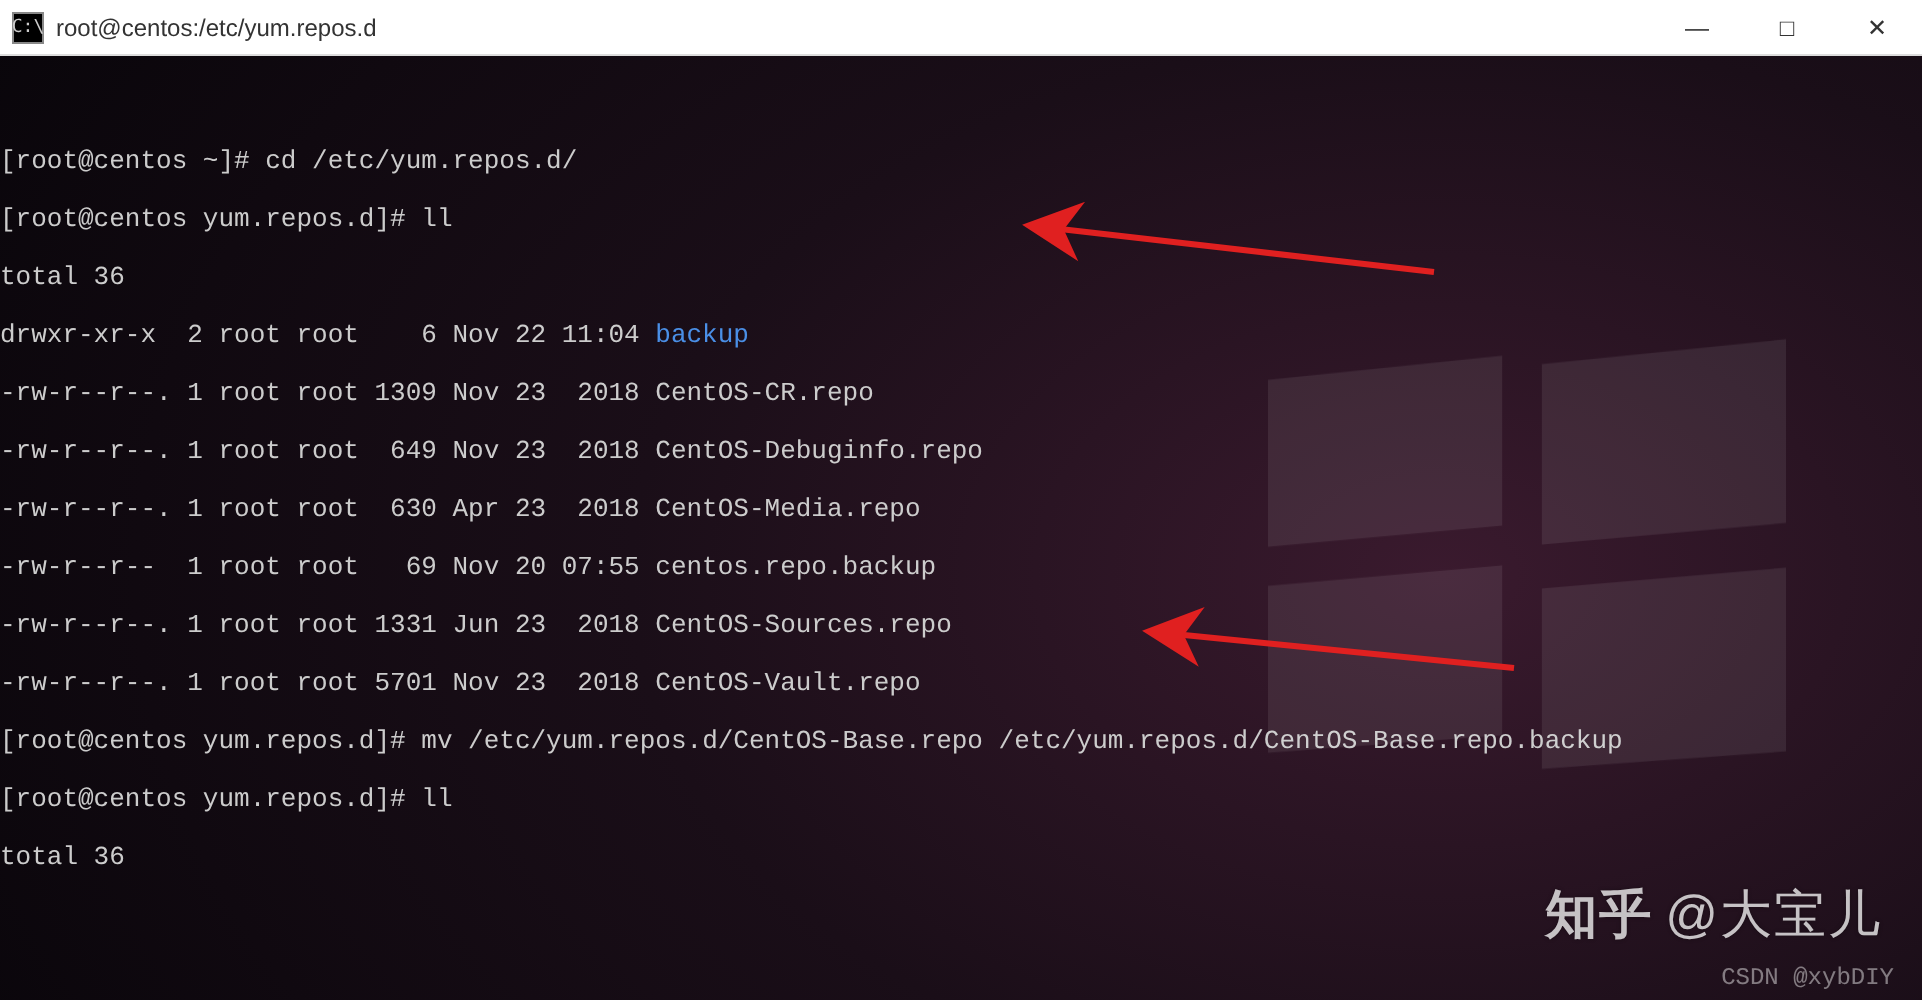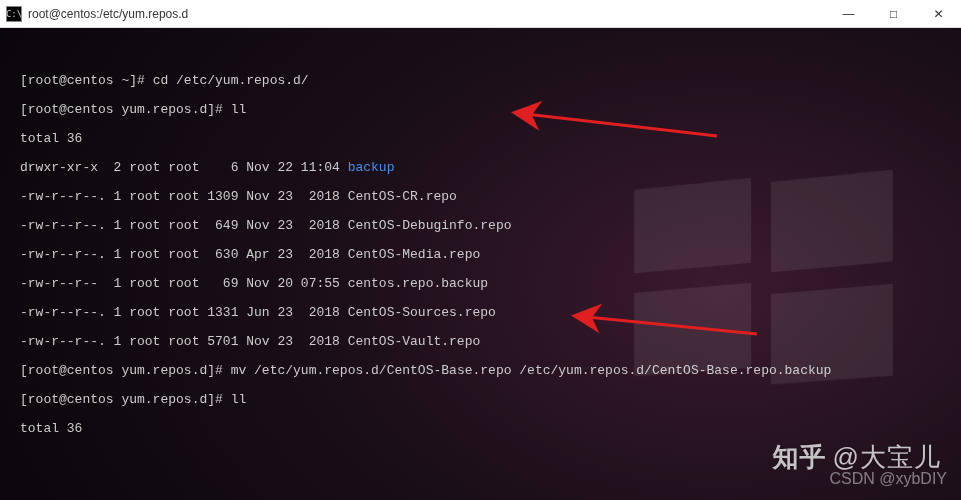--- a/index.html
+++ b/index.html
@@ -41,21 +41,21 @@
     font-size: 12px; color: #333;
   }
 
   .terminal {
     flex: 1;
     background: radial-gradient(ellipse 900px 600px at 75% 55%, #3a1a2e 0%, #1a0e18 45%, #060408 100%);
     color: #ccc;
     font-family: "Consolas","Courier New",monospace;
     font-size: 13px;
     line-height: 14.5px;
-    padding: 2px 20px;
+    padding: 2px 0;
     white-space: pre;
     position: relative;
     overflow: hidden;
   }
   .line { display: block; }
   .prompt-br { color: #ccc; }
   .dir { color: #4a8fe6; text-align: center; }
   .hl {
     color: #fff;
     border: 2px solid #e02020;
@@ -92,23 +92,23 @@
   .zhihu {
     position: absolute; right: 20px; bottom: 20px;
     color: rgba(255,255,255,0.75);
     font-size: 26px; letter-spacing: 1px;
     font-family: "Microsoft YaHei","PingFang SC",sans-serif;
     pointer-events: none;
     text-shadow: 0 0 2px rgba(0,0,0,0.3);
   }
   .zhihu .logo { font-weight: 600; margin-right: 6px; font-family: Liberation Serif, serif; }
   .csdn {
-    position: absolute; right: 14px; bottom: 14px;
+    position: absolute; right: 14px; bottom: 4px;
     color: rgba(255,255,255,0.45);
-    font-size: 16px; font-family: Liberation Sans, sans-serif;
+    font-size: 12px; font-family: Liberation Mono, monospace;
     pointer-events: none;
   }
 </style>
 </head>
 <body>
 
 <div class="window">
   <div class="titlebar">
     <div class="icon">C:\</div>
     <div class="title">root@centos:/etc/yum.repos.d</div>

